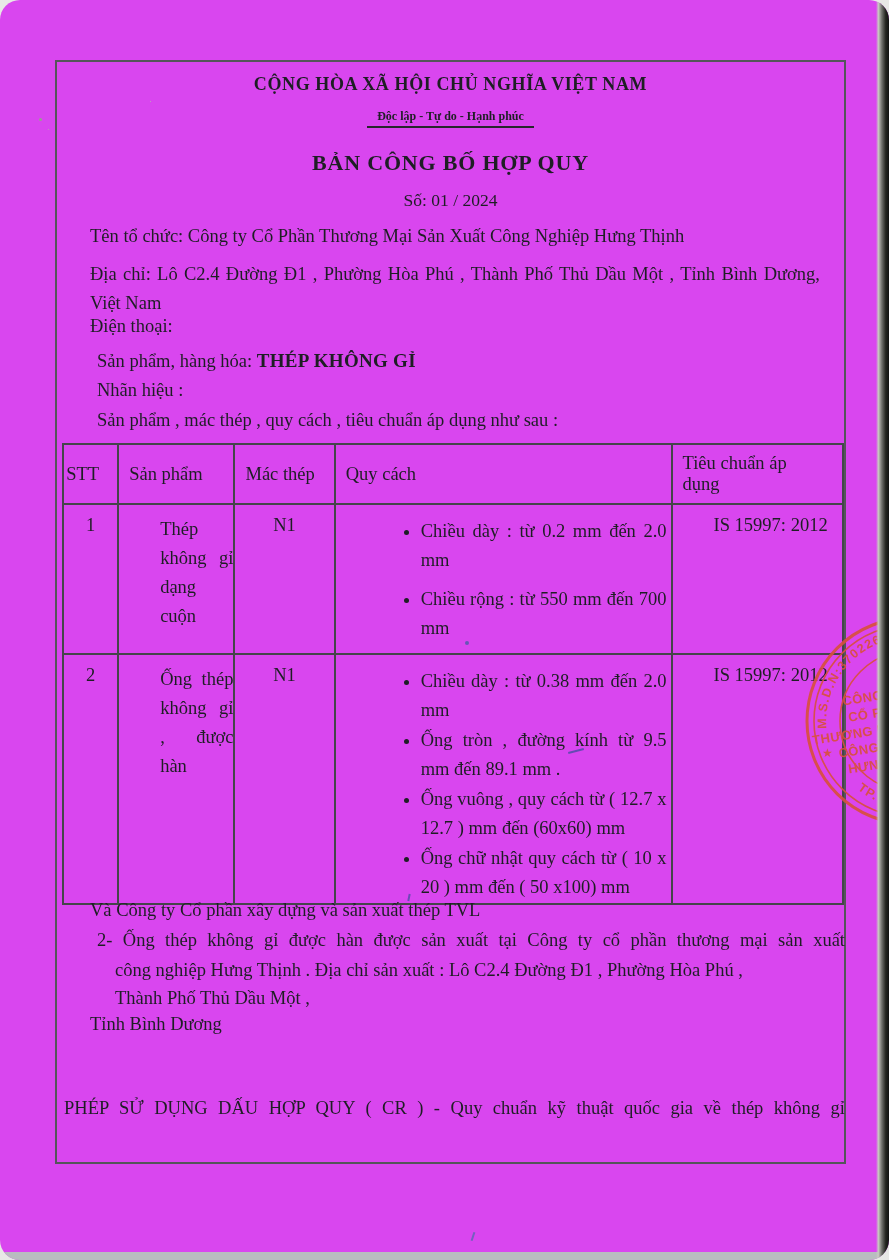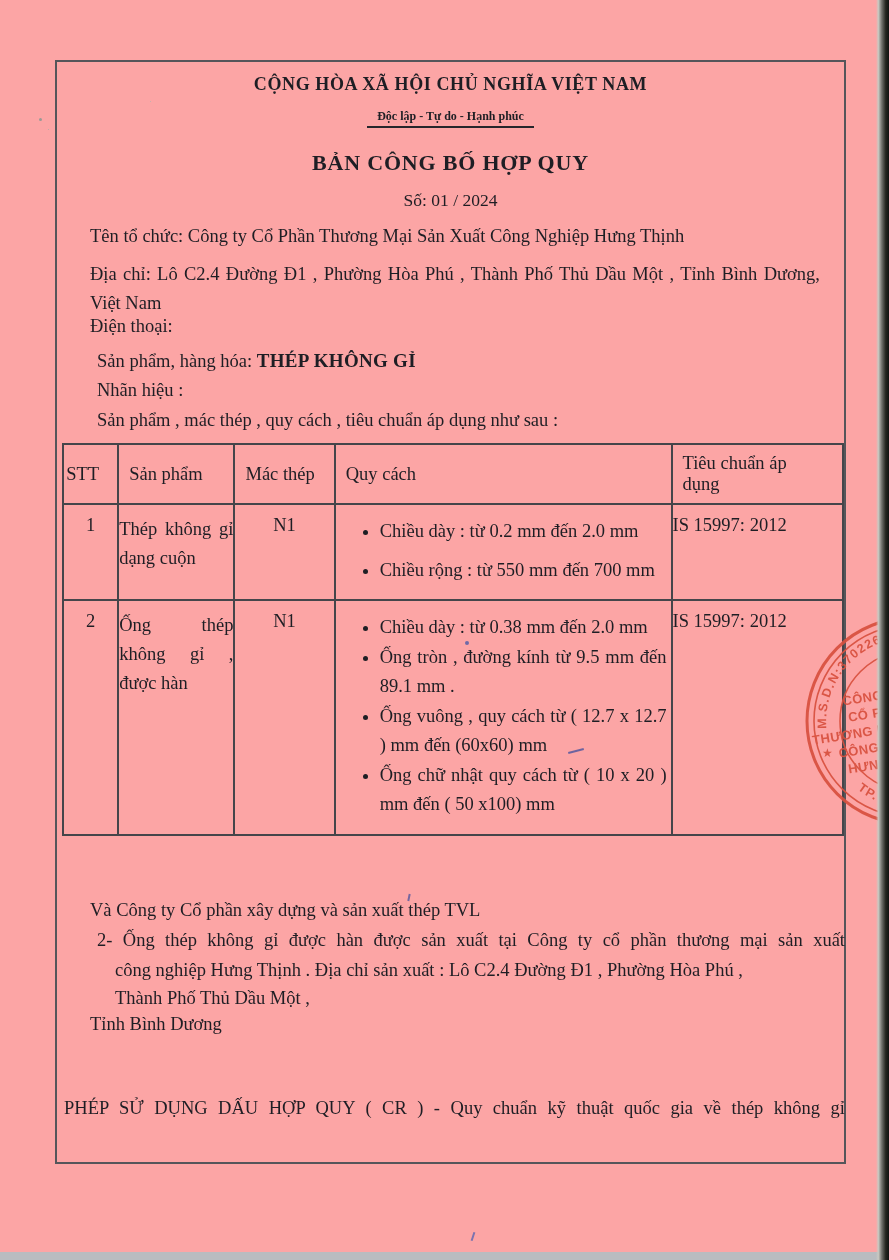--- a/index.html
+++ b/index.html
@@ -1,19 +1,19 @@
 <!DOCTYPE html>
 <html><head>
 <meta charset="utf-8">
 <style>
   html,body{margin:0;padding:0;background:#e8e8e6;}
   .page{
     position:relative;width:889px;height:1260px;margin:0 auto;
-    background:#fca5a5;overflow:hidden;
-    font-family:"Liberation Serif","DejaVu Serif",serif;color:#1e1e24;
+    background:#d946ef;overflow:hidden;
+    font-family:"Liberation Serif","DejaVu Serif",serif;color:#1e1e24;border-radius:20px;
   }
   .doc-border{
     position:absolute;left:55px;top:60px;width:791px;height:1104px;
     border:2px solid #55555a;box-sizing:border-box;
   }
   .abs{position:absolute;}
   .center{left:0;width:100%;text-align:center;}
   .nat1{top:12px;font-weight:bold;font-size:18px;letter-spacing:.6px;}
   .nat2{top:47px;font-weight:bold;font-size:12px;}
   .nat2 span{border-bottom:2px solid #26262b;padding:0 10px 3px 10px;}
@@ -32,21 +32,21 @@
     border-collapse:collapse;table-layout:fixed;
     font-size:18.5px;
   }
   table.spec th,table.spec td{
     border:2px solid #45454a;padding:0;box-sizing:border-box;
   }
   table.spec th{
     font-weight:normal;text-align:left;padding:8px 16px 8px 10px;height:44px;
   }
   table.spec th.c,table.spec td.c{text-align:center;padding-left:0;}
-  table.spec td{vertical-align:top;padding-top:10px;}
+  table.spec td{vertical-align:top;padding-top:10px;padding-left:41px;}
   td.prod{padding:10px 8px 0 10px;text-align:justify;line-height:29px;}
   td.std{padding:12px 4px 0 9px;}
   ul.specs{margin:2px 0 0 0;padding:0 4px 0 44px;}
   ul.specs li{
     text-align:justify;line-height:29px;margin:0 0 10px 0;
   }
   ul.specs.tight li{margin-bottom:1px;}
   .note{font-size:18.5px;line-height:28px;white-space:nowrap;}
   .note.j{white-space:normal;text-align:justify;text-align-last:justify;}
   .n1{left:40px;top:804px;}

